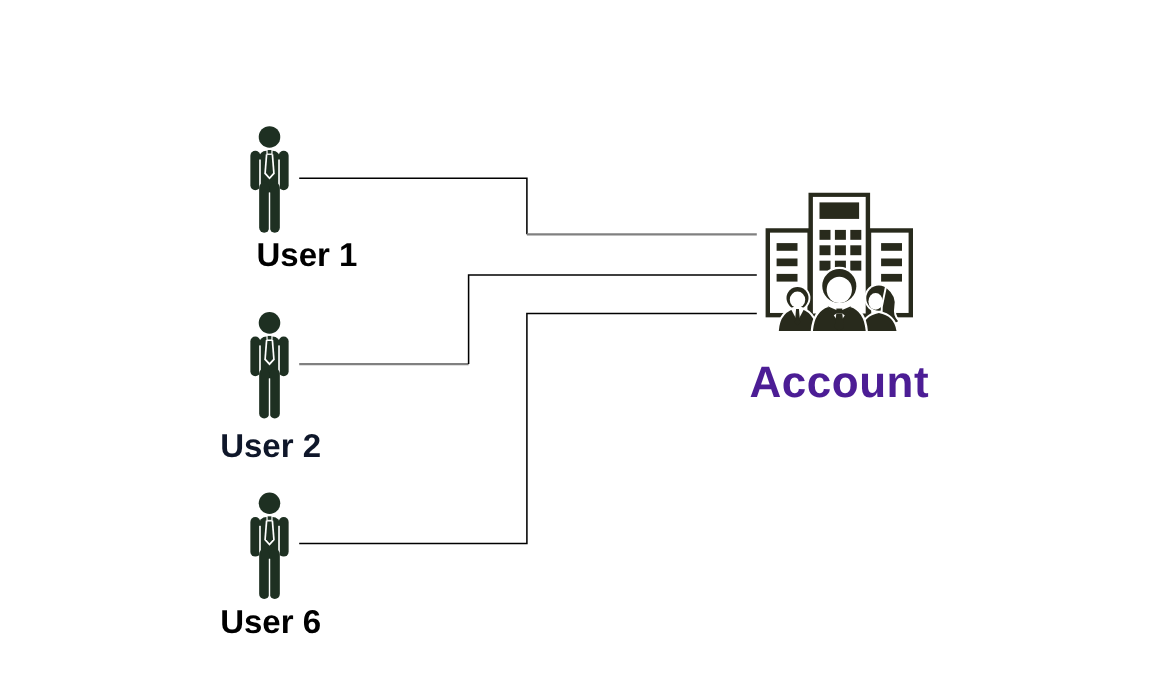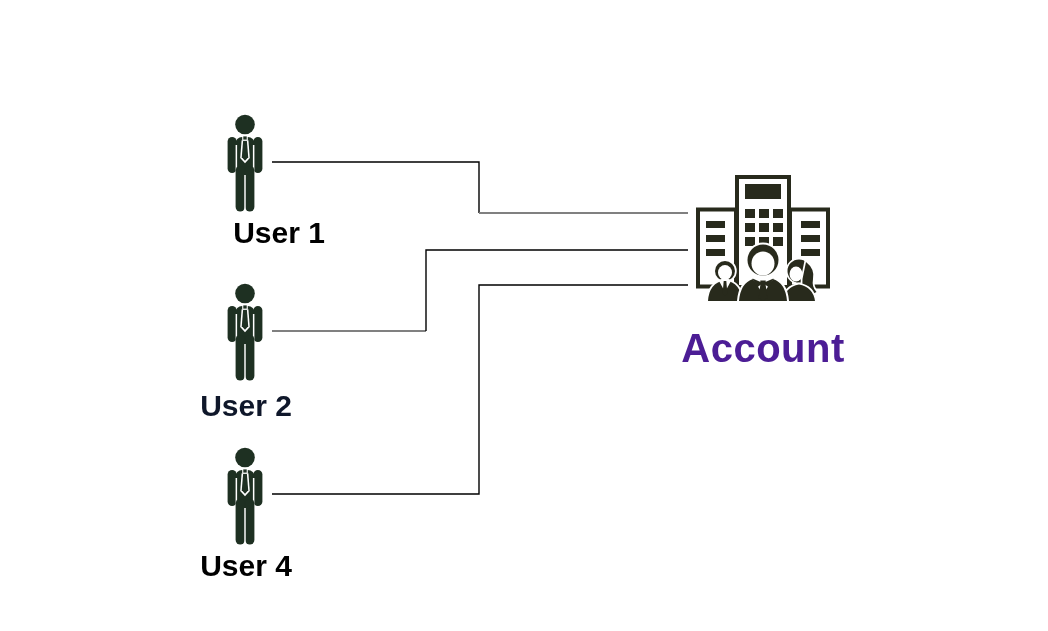--- a/index.html
+++ b/index.html
@@ -87,21 +87,21 @@
       <rect x="29.9" y="31" width="1.5" height="28" fill="#ffffff"></rect>
       <rect x="12.6" y="52" width="9.2" height="45.5" rx="4.6"></rect>
       <rect x="22.2" y="52" width="9.2" height="45.5" rx="4.6"></rect>
       <rect x="21.35" y="61" width="1.3" height="36.5" fill="#ffffff"></rect>
       <rect x="19.2" y="21.5" width="5.6" height="5" fill="#ffffff"></rect>
       <polygon points="18.6,26.2 25.4,26.2 26.8,44 22,49.2 17.2,44" fill="#ffffff"></polygon>
       <rect x="20.3" y="22.4" width="3.4" height="3.2"></rect>
       <polygon points="20.1,27 23.9,27 25.2,43.3 22,46.8 18.8,43.3"></polygon>
     </svg>
   </div>
-  <div class="node-label user-label" style="left: 246px; top: 551px; color: rgb(0, 0, 0);">User 4</div>
+  <div class="node-label user-label" style="left: 246px; top: 551px; color: rgb(0, 0, 0);">User 6</div>
 
   <div class="node" style="left:695px; top:175px; width:136px; height:128px;">
     <svg class="node-icon account-svg" width="136" height="128" viewBox="0 0 136 128" fill="currentColor" style="color: rgb(40, 42, 28);">
 
       <rect x="3" y="34.5" width="38" height="77" fill="#ffffff" stroke="currentColor" stroke-width="4"></rect>
       <rect x="95" y="34.5" width="38" height="77" fill="#ffffff" stroke="currentColor" stroke-width="4"></rect>
       <rect x="11" y="46" width="19" height="7"></rect>
       <rect x="11" y="60" width="19" height="7"></rect>
       <rect x="11" y="74" width="19" height="7"></rect>
       <rect x="106" y="46" width="19" height="7"></rect>

